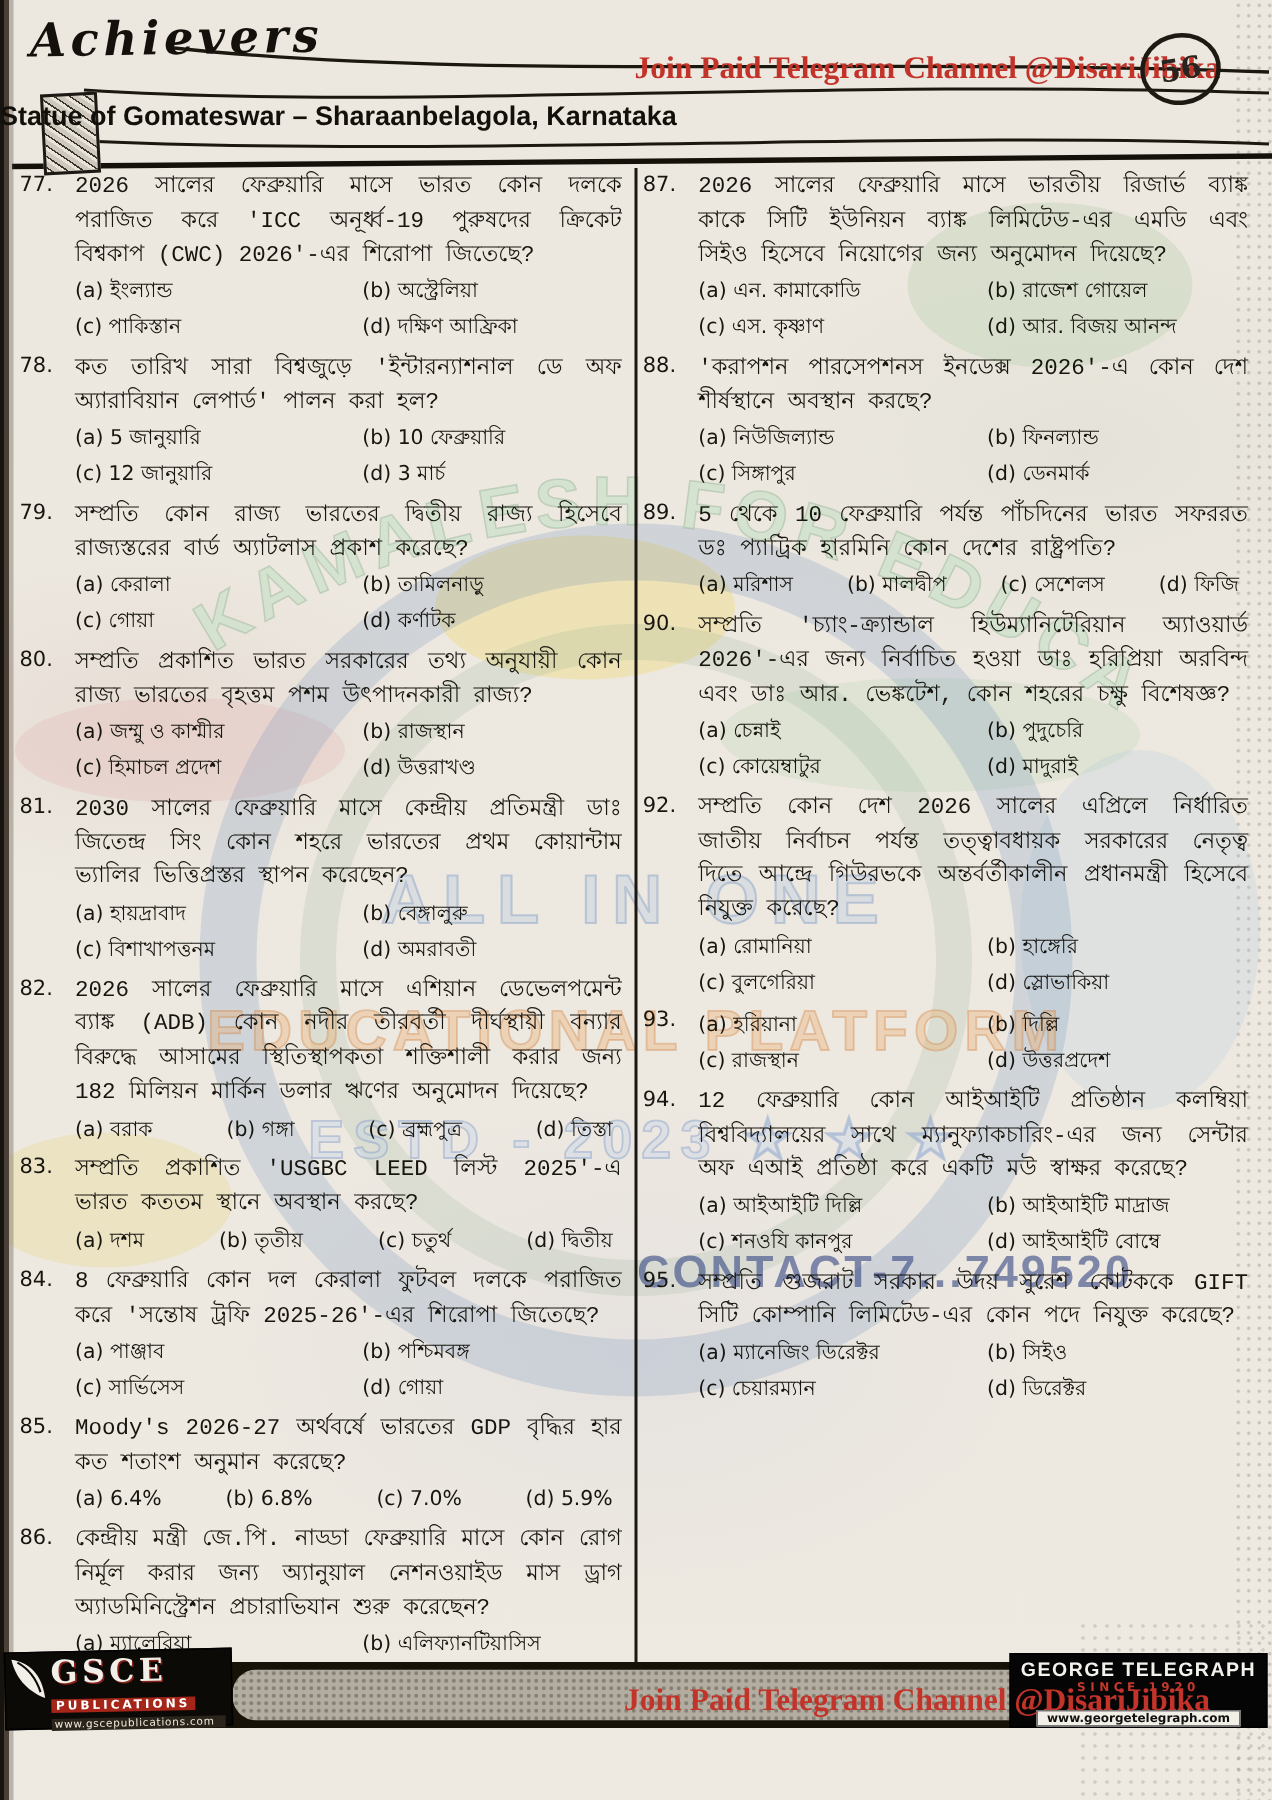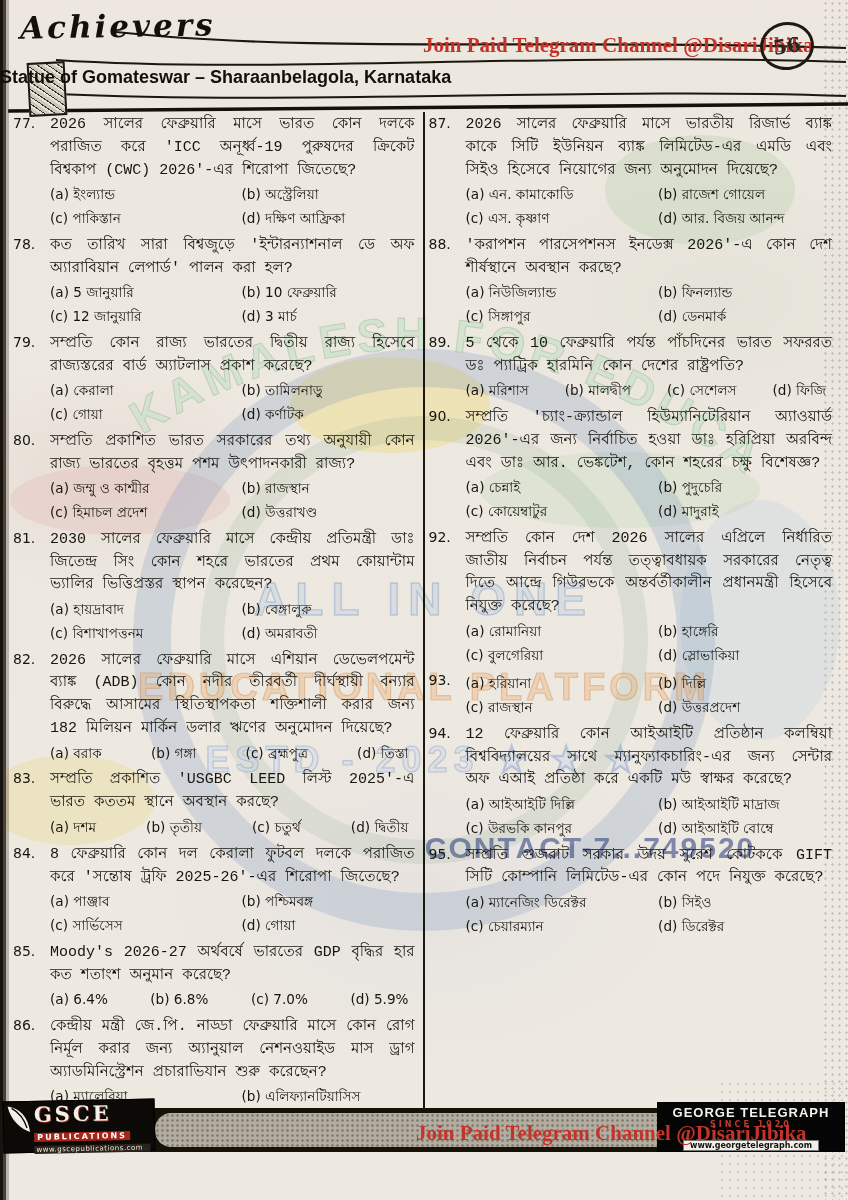--- a/index.html
+++ b/index.html
@@ -72,21 +72,21 @@
   .pub{position:absolute;left:-2px;top:-8px;width:152px;height:52px;z-index:5;
     background:#0c0a07;border:1px solid #000;transform:rotate(-1.2deg);
     padding:2px 4px 0 30px;box-sizing:border-box;}
   .pub-leaf{position:absolute;left:2px;top:2px;width:26px;height:30px;}
   .pub-name{font-family:"DejaVu Serif", serif;font-weight:bold;font-size:21px;color:#f2efe8;
     letter-spacing:3px;line-height:1;text-shadow:1px 1px 0 #8a2018;}
   .pub-tag{font-size:8px;font-weight:bold;color:#fff;background:#a52519;display:inline-block;
     padding:0 3px;letter-spacing:2px;margin-top:1px;}
   .pub-url{font-size:7px;color:#f0ead8;background:#2a241c;margin-top:2px;padding:0 2px;
     letter-spacing:.5px;}
-  .partner{position:absolute;right:-2px;top:-6px;width:188px;height:50px;z-index:5;
+  .partner{position:absolute;right:-2px;top:-6px;width:172px;height:50px;z-index:5;
     background:#050505;border:1px solid #000;text-align:center;padding-top:3px;box-sizing:border-box;}
   .partner-name{font-family:"Liberation Sans", sans-serif;font-weight:bold;font-size:13px;
     color:#f4f2ec;letter-spacing:1px;line-height:1.1;}
   .partner-tag{font-size:8px;font-weight:bold;color:#c0392b;letter-spacing:3px;line-height:1.2;}
   .partner-url{display:inline-block;font-size:8px;font-weight:bold;color:#111;background:#f2efe6;
     border:1px solid #777;padding:0 6px;margin-top:10px;}
   .tg-bottom{position:absolute;left:416px;top:1121px;z-index:6;
     font-family:"Liberation Serif", serif;font-weight:bold;
     font-size:21px;color:#c23329;white-space:nowrap;}
 </style>
@@ -327,21 +327,21 @@
             </div>
           </div>
         </div>
         <div class="q">
           <div class="qnum">94.</div>
           <div class="qbody">
             <div class="qtext">12 ফেব্রুয়ারি কোন আইআইটি প্রতিষ্ঠান কলম্বিয়া বিশ্ববিদ্যালয়ের সাথে ম্যানুফ্যাকচারিং-এর জন্য সেন্টার অফ এআই প্রতিষ্ঠা করে একটি মউ স্বাক্ষর করেছে?</div>
             <div class="opts grid">
               <div class="opt">(a) আইআইটি দিল্লি</div>
               <div class="opt">(b) আইআইটি মাদ্রাজ</div>
-              <div class="opt">(c) উরভকি কানপুর</div>
+              <div class="opt">(c) শনওযি কানপুর</div>
               <div class="opt">(d) আইআইটি বোম্বে</div>
             </div>
           </div>
         </div>
         <div class="q">
           <div class="qnum">95.</div>
           <div class="qbody">
             <div class="qtext">সম্প্রতি গুজরাট সরকার উদয় সুরেশ কোটককে GIFT সিটি কোম্পানি লিমিটেড-এর কোন পদে নিযুক্ত করেছে?</div>
             <div class="opts grid">
               <div class="opt">(a) ম্যানেজিং ডিরেক্টর</div>

